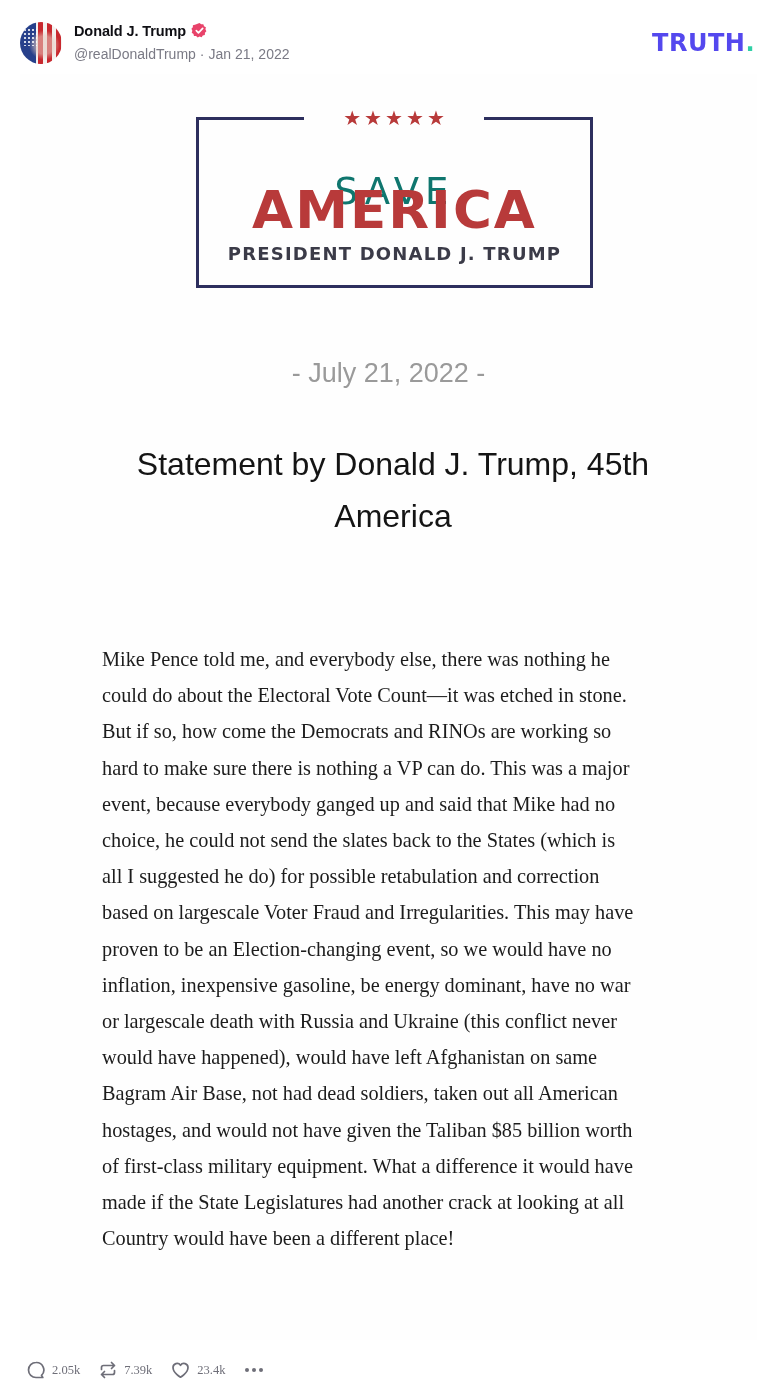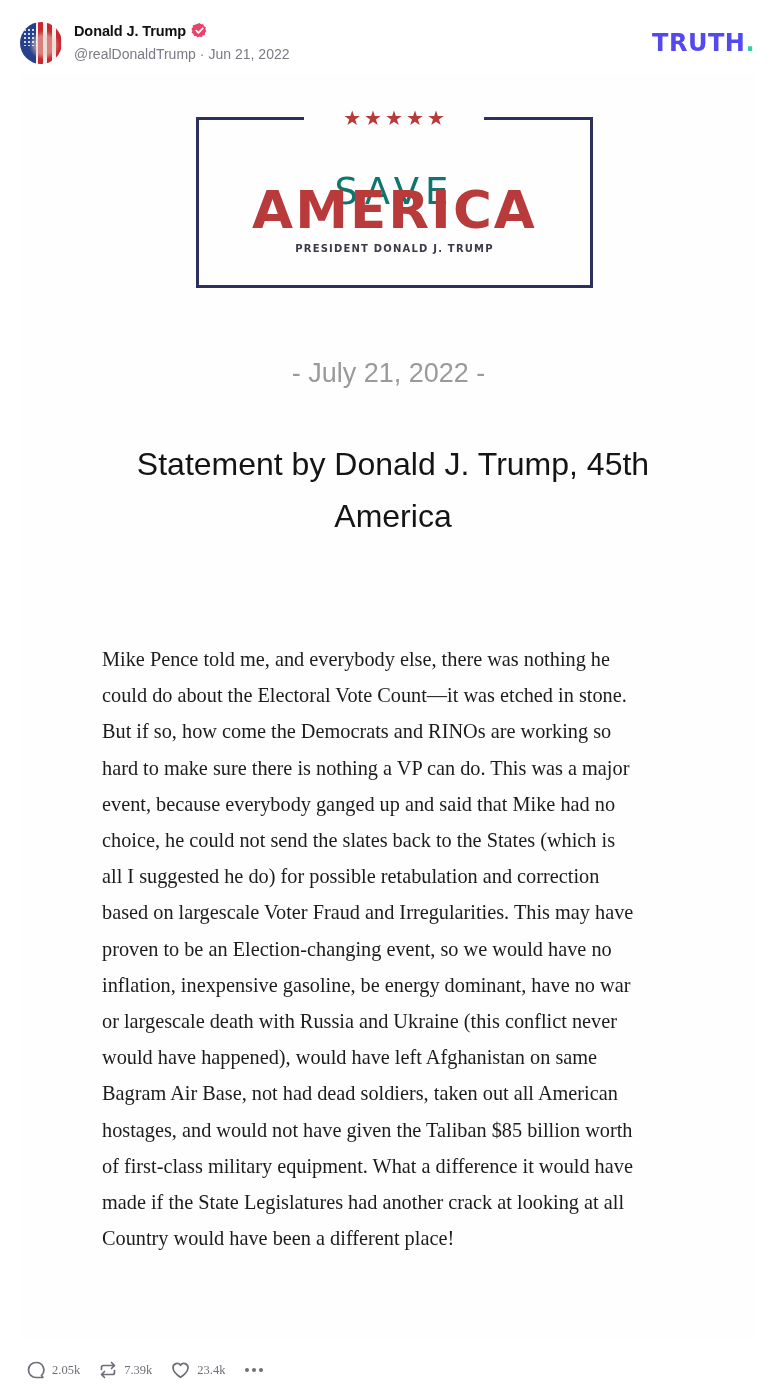--- a/index.html
+++ b/index.html
@@ -54,21 +54,21 @@
     font-family: "DejaVu Sans", sans-serif;
     margin-top: 30px;
   }
   .badge-america {
     position: absolute; left: 196px; top: 180px; width: 397px; text-align: center;
     color: #b83a3a; font-size: 52px; font-weight: 900; letter-spacing: 2px;
     font-family: "DejaVu Sans", sans-serif; transform: scaleX(1.02);
   }
   .badge-sub {
     position: absolute; left: 196px; top: 243px; width: 397px; text-align: center;
-    color: #3b3b48; font-size: 10px; font-weight: 700; letter-spacing: 1.2px;
+    color: #3b3b48; font-size: 18px; font-weight: 700; letter-spacing: 1.2px;
     font-family: "DejaVu Sans", sans-serif;
   }
 
   .doc-date {
     position: absolute; left: 20px; top: 358px; width: 737px; text-align: center;
     color: #9a9a9a; font-size: 27px;
   }
   .doc-title {
     position: absolute; left: 100px; top: 438px; width: 586px; text-align: center;
     color: #141414; font-size: 32px; line-height: 52px;
@@ -94,21 +94,21 @@
       <div class="stars"></div>
     </div>
   <div class="name-row">
     <span class="name">Donald J. Trump</span>
     <svg class="verified" viewBox="0 0 24 24">
       <path d="M12 1.5l2.4 1.8 3-.2 1 2.8 2.6 1.5-.6 2.9 1.3 2.7-2 2.2-.2 3-2.9.7-1.6 2.5-2.9-.8-2.7 1.3-2.2-2-3-.1-.7-2.9-2.5-1.6.9-2.9-1.3-2.7 2-2.2.1-3 2.9-.7L9.3 2.4z" fill="#e8436a"></path>
       <path d="M7.5 12.3l3 3 6-6.2" stroke="#ffffff" stroke-width="2.4" fill="none" stroke-linecap="round" stroke-linejoin="round"></path>
     </svg>
   </div>
   <div class="meta">
-    <span>@realDonaldTrump</span><span class="sep">·</span><span>Jun 21, 2022</span>
+    <span>@realDonaldTrump</span><span class="sep">·</span><span>Jan 21, 2022</span>
   </div>
   <div class="logo"><span>TRUTH</span><span class="dot">.</span></div>
 </div>
 
 <div class="post-image"></div>
 
 <div class="badge-top-left"></div>
 <div class="badge-top-right"></div>
 <div class="badge-box"></div>
 <div class="badge-stars">★★★★★</div>

